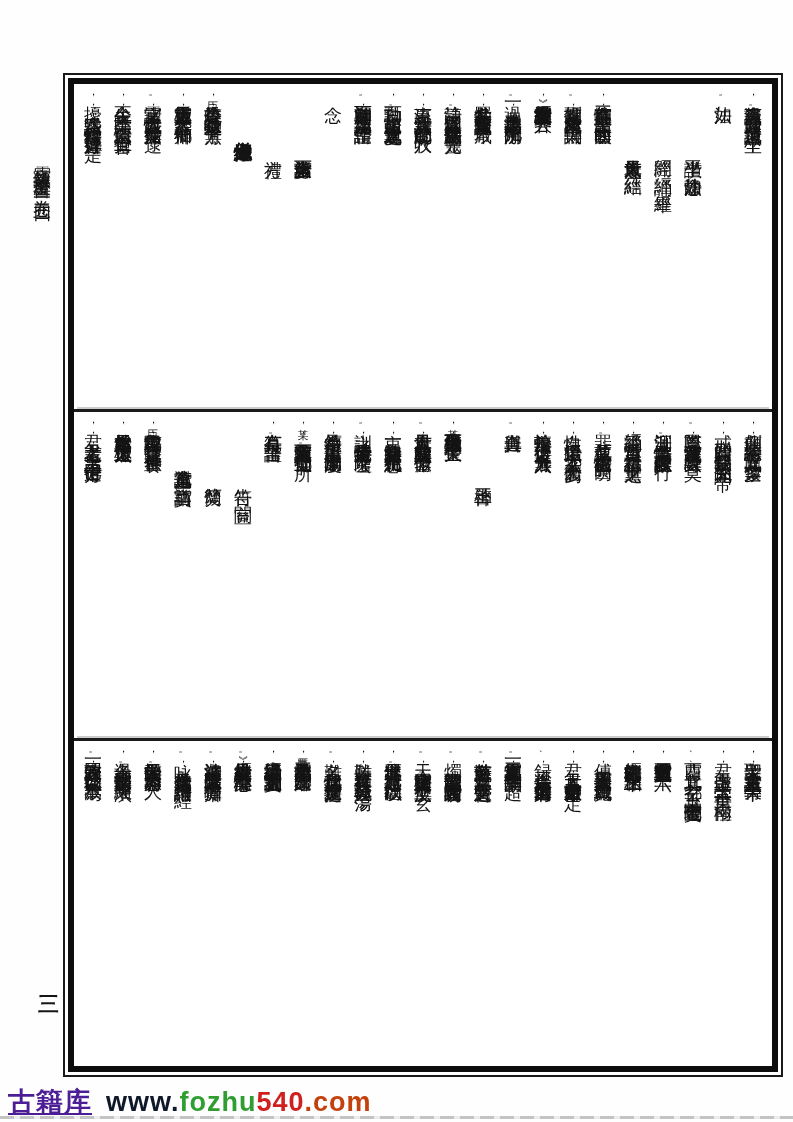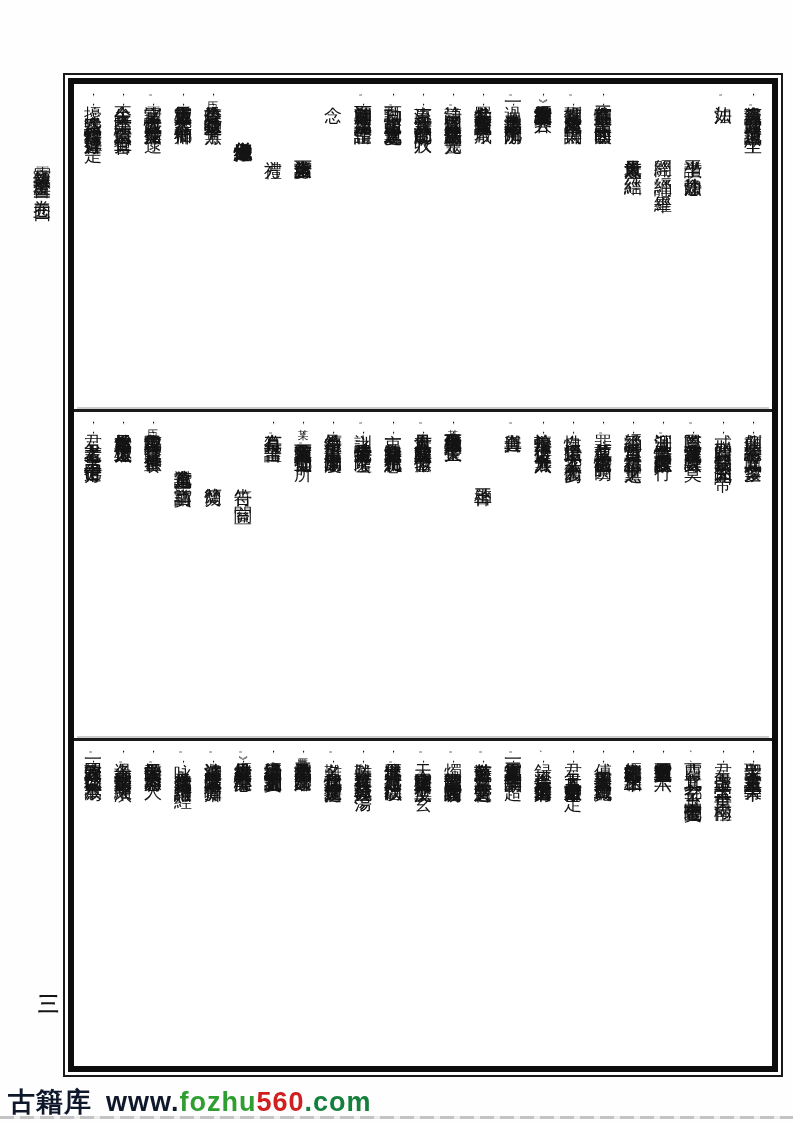--- a/index.html
+++ b/index.html
@@ -158,17 +158,17 @@
           <div class="col">滌慮清神<span class="punct">。</span>啓紫陽玉匱之條<span class="punct">，</span>攝齋嘯</div>
           <div class="col">咏<span class="punct">。</span>遵丹禁金函之律<span class="punct">，</span>縮袵謳謌<span class="punct">。</span>經</div>
           <div class="col">聲朗振於十天<span class="punct">，</span>願力容周於三界<span class="punct">。</span>人</div>
           <div class="col">各十過<span class="punct">，</span>彰十轉回靈之功<span class="punct">。</span>經演一乘<span class="punct">，</span></div>
           <div class="col">表一致同歸之效<span class="punct">。</span>以兹功德<span class="punct">，</span>奉爲故</div>
         </section>
     </div>
   </div>
 
   <div class="watermark">
-    <span class="site" style="color: #0f172a;">古籍库</span><span style="color: #0f172a;">www.</span><span style="color: rgb(47, 158, 49);">fozhu</span><span style="color: rgb(207, 31, 31);">560</span><span style="color: #15803d;">.com</span>
+    <span class="site" style="color: #4c1d95; text-decoration: underline;">古籍库</span><span style="color: #0f172a;">www.</span><span style="color: rgb(47, 158, 49);">fozhu</span><span style="color: rgb(207, 31, 31);">540</span><span style="color: #c2410c;">.com</span>
   </div>
 
   <div class="scan-edge-bottom"></div>
 </div>
 
 </body></html>

